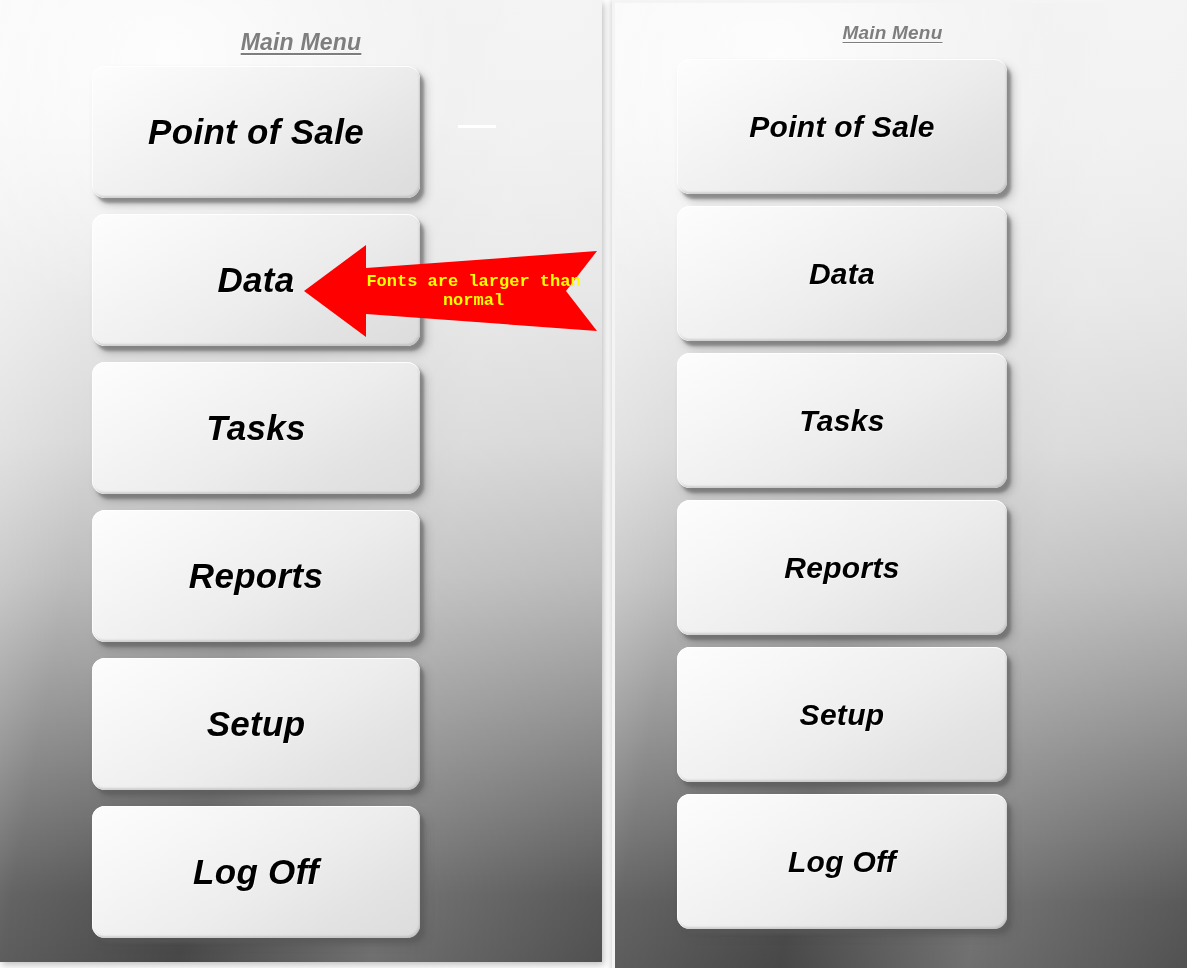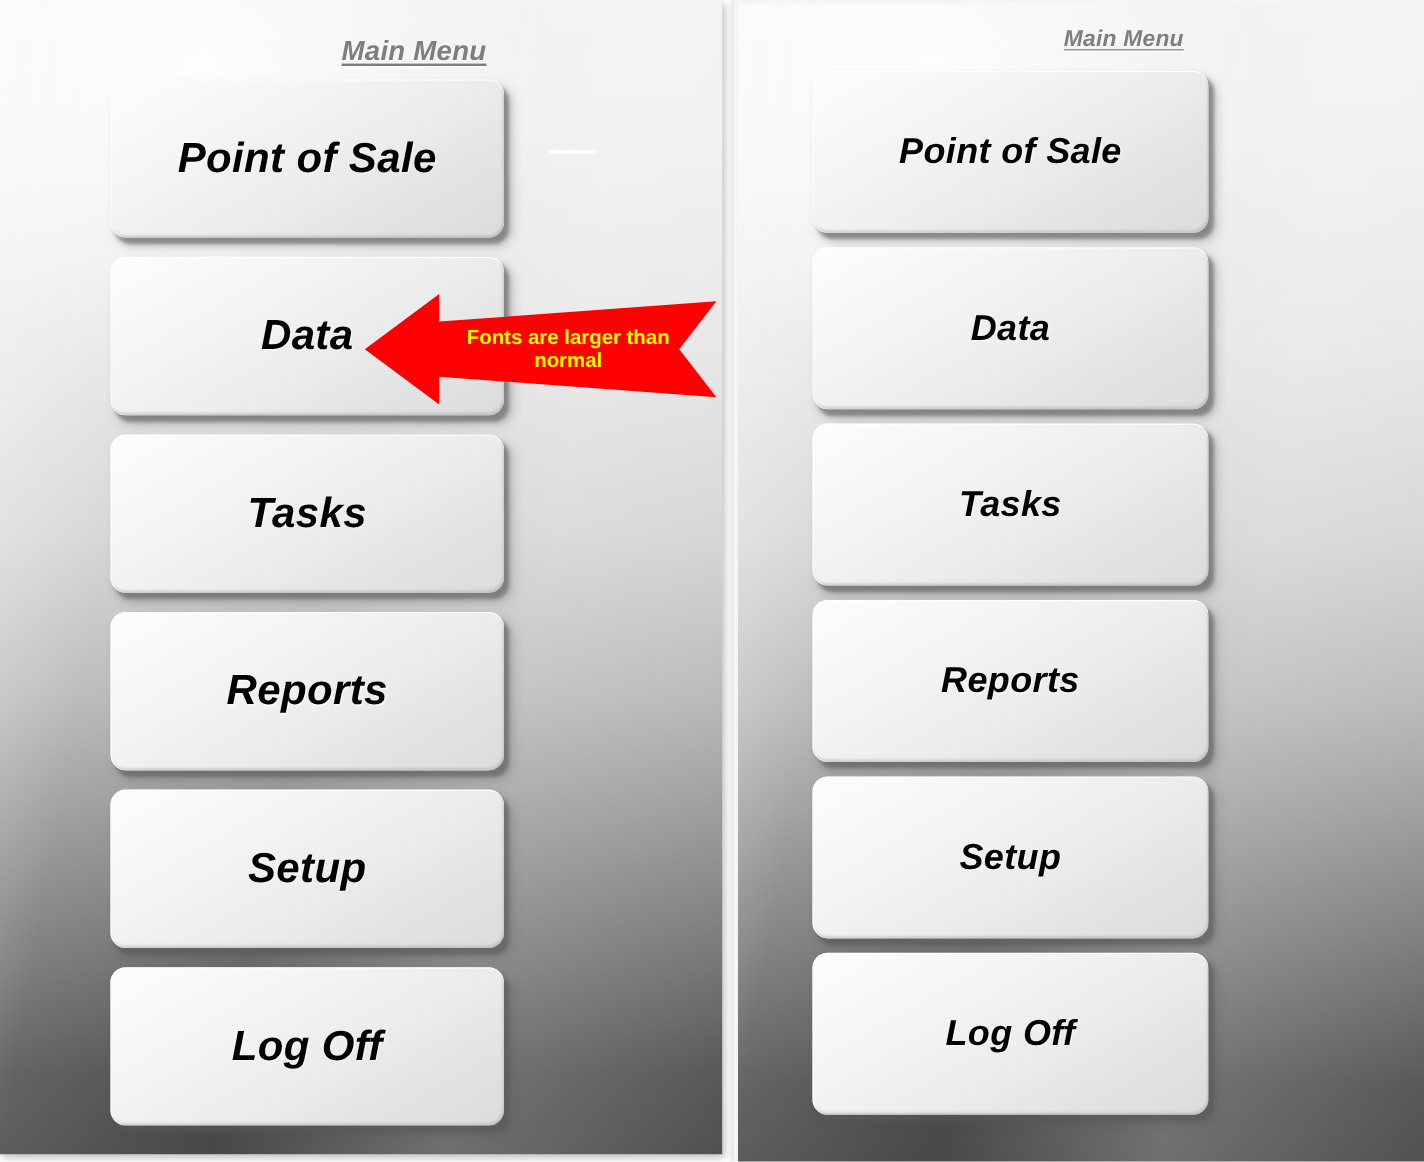--- a/index.html
+++ b/index.html
@@ -85,21 +85,20 @@
     width: 100%;
     text-align: center;
     color: #7e7e7e;
     font-weight: bold;
     font-style: italic;
     text-decoration: underline;
     text-underline-offset: 3px;
     letter-spacing: 0.2px;
     text-shadow: 0 1px 0 rgba(255,255,255,0.8);
     user-select: none;
-    margin-left: 44px;
   }
   #panel-left .menu-title  { top: 29px; font-size: 23px; }
   #panel-right .menu-title { left: -10px; top: 19px; font-size: 19px; }
 
   
   .btn-stack { position: absolute; }
   #panel-left  .btn-stack { left: 92px; top: 66px;  width: 328px; }
   #panel-right .btn-stack { left: 62px; top: 56px;  width: 330px; }
 
   .menu-button {
@@ -159,20 +158,21 @@
     height: 3px;
     background: #ffffff;
     opacity: 0.95;
   }
 
   
   .callout-arrow {
     position: absolute;
     display: flex;
     align-items: center;
+    font-family: Liberation Mono, monospace;
   }
   .arrow-shape {
     position: absolute;
     left: 0; top: 0;
     width: 100%;
     height: 100%;
   }
   .callout-text {
     position: relative;
     z-index: 2;

